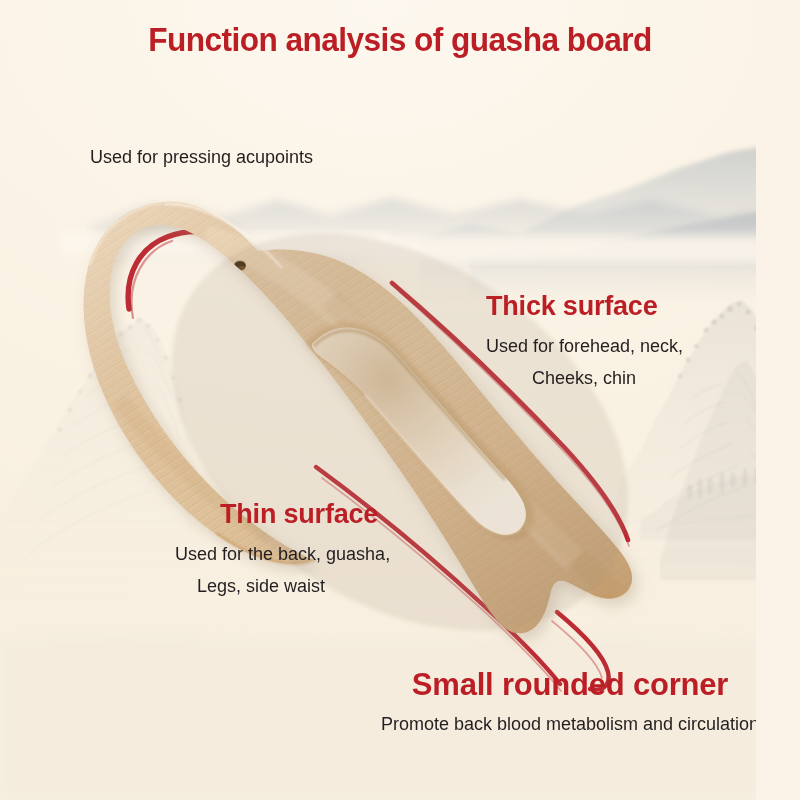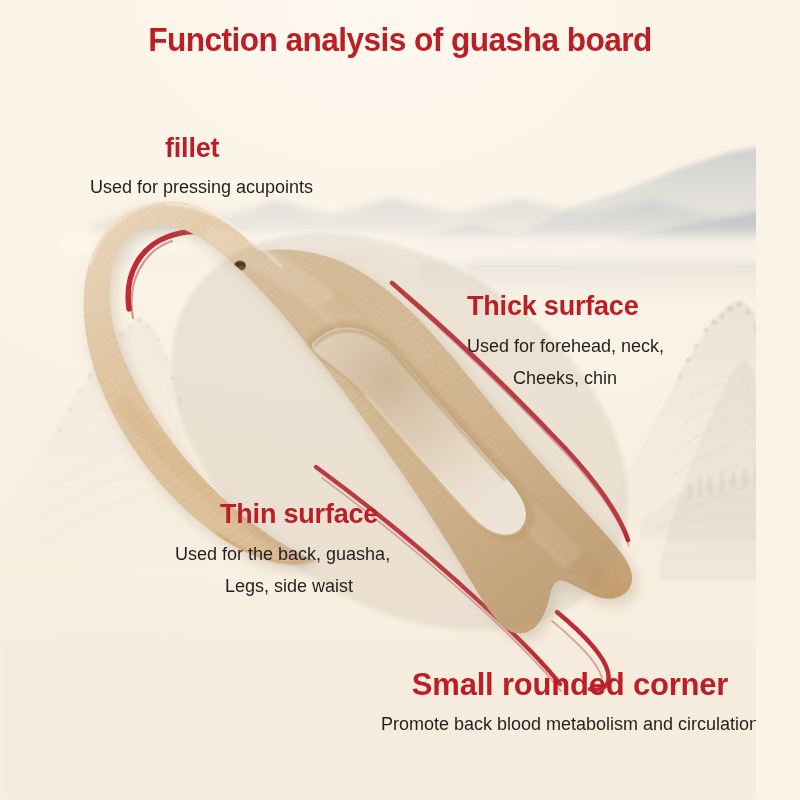--- a/index.html
+++ b/index.html
@@ -56,30 +56,30 @@
     transform:scaleX(0.93);
     transform-origin:50% 50%;
   }
 
   
   #callout-fillet{left:90px;top:134px;}
   #callout-fillet .c-title{font-size:27px;margin-left:75px;}
   #callout-fillet .c-line{font-size:18px;margin-top:14px;}
 
   
-  #callout-thick{left:467px;top:292px;}
+  #callout-thick{left:486px;top:292px;}
   #callout-thick .c-title{font-size:27px;}
   #callout-thick .c-line{font-size:18px;margin-top:15px;}
   #callout-thick .c-line.indent{margin-left:46px;margin-top:13px;}
 
   
   #callout-thin{left:175px;top:500px;}
   #callout-thin .c-title{font-size:27px;margin-left:45px;}
   #callout-thin .c-line{font-size:18px;margin-top:15px;}
-  #callout-thin .c-line.indent{margin-left:50px;margin-top:13px;}
+  #callout-thin .c-line.indent{margin-left:22px;margin-top:13px;}
 
   
   #callout-corner{left:340px;top:668px;width:460px;text-align:center;}
   #callout-corner .c-title{font-size:31px;}
   #callout-corner .c-line{font-size:18px;margin-top:15px;}
   #callout-corner .c-line.wide{margin-top:13px;}
 </style>
 </head>
 <body>
 
@@ -454,21 +454,20 @@
 
       <g opacity="0.16" filter="url(#tinyBlur2)">
         <ellipse cx="400" cy="432" rx="250" ry="170" fill="#a0917c" transform="rotate(34 400 432)"></ellipse>
       </g>
     </svg>
   </div>
 
   <div id="page-title">Function analysis of guasha board</div>
 
   <div class="callout" id="callout-fillet">
-    <div class="c-title">fillet</div>
     <div class="c-line">Used for pressing acupoints</div>
   </div>
 
   <div class="callout" id="callout-thick">
     <div class="c-title">Thick surface</div>
     <div class="c-line">Used for forehead, neck,</div>
     <div class="c-line indent">Cheeks, chin</div>
   </div>
 
   <div class="callout" id="callout-thin">

